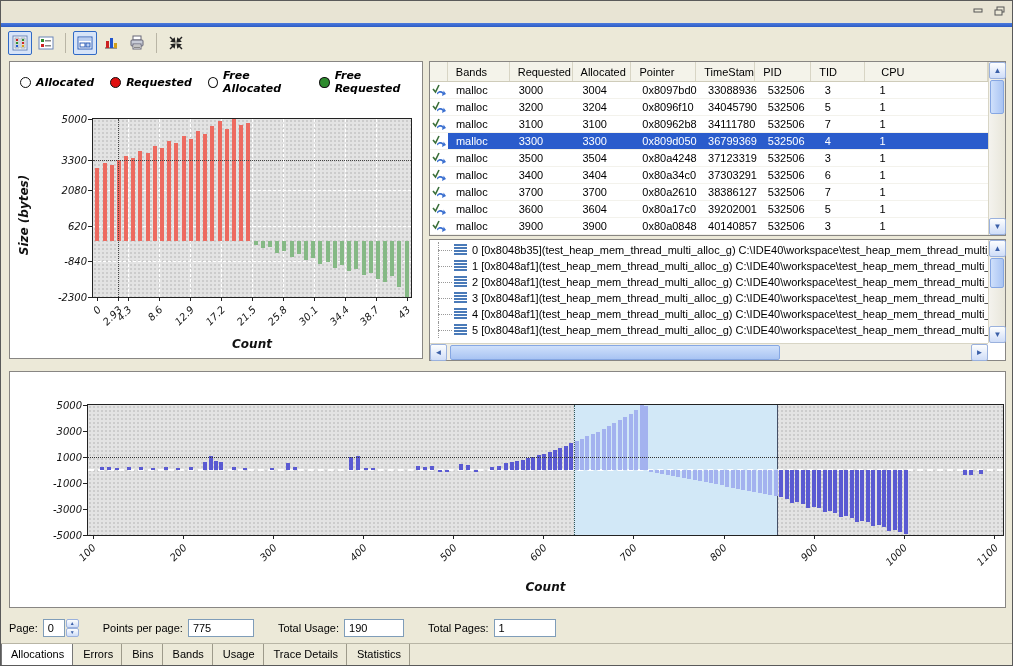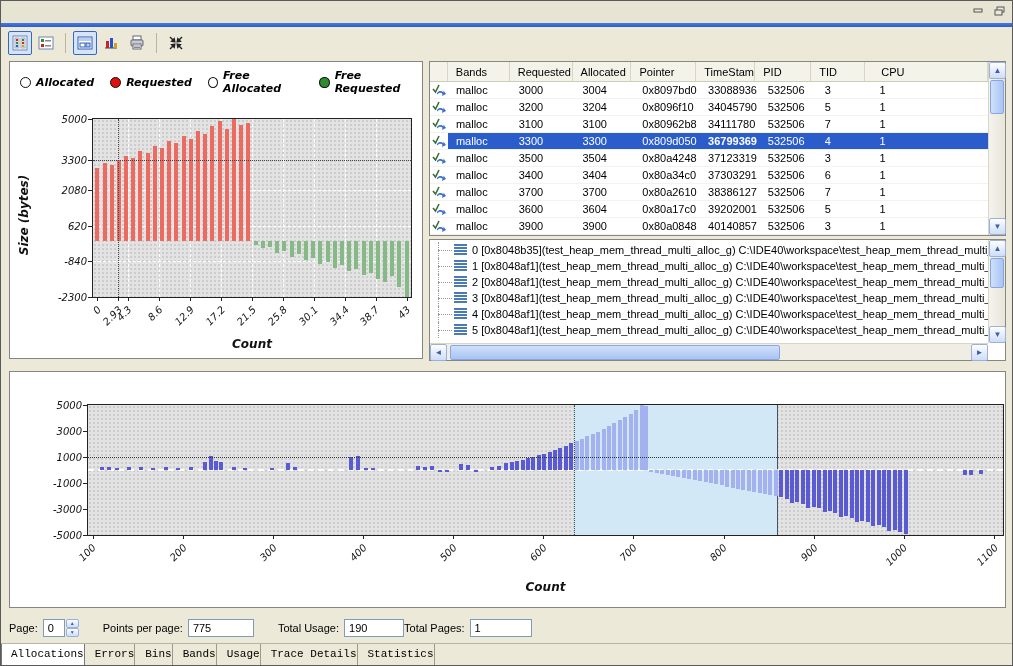--- a/index.html
+++ b/index.html
@@ -94,21 +94,21 @@
   #controls label { margin-right:5px; }
   .field { border:1px solid #7f9db9; background:#fff; height:18px; font-size:11px; padding:2px 4px;
     font-family:"Liberation Sans", sans-serif; }
   .spinner { display:inline-flex; align-items:stretch; margin-right:24px; }
   .spinbtns { display:inline-flex; flex-direction:column; width:13px; margin-left:1px; }
   .spinbtns span { flex:1; background:linear-gradient(#fdfefe,#cfddf8); border:1px solid #9ab1dd;
     font-size:5px; line-height:7px; text-align:center; color:#3a5fa8; border-radius:2px; }
   
   #bottabs { position:absolute; left:0; top:642px; width:100%; height:23px; background:#ece9d8;
     border-top:1px solid #b8b5a5; display:flex; align-items:stretch; font-size:11px; }
-  .btab { padding:4px 0 0 10px; border-right:1px solid #9d9a8a; color:#000;font-family:Liberation Mono, monospace; }
+  .btab { padding:4px 8px 0 10px; border-right:1px solid #9d9a8a; color:#000; }
   .btab.active { background:#fff; border-right:1px solid #777; box-shadow:inset 1px 0 0 #777; }
   svg { display:block; }
 </style>
 </head>
 <body>
 
 <div id="win">
 
   <div id="viewtabbar">
     <div id="winbtns">
@@ -411,21 +411,21 @@
           <div class="c icon-c" style="width: 18px;">
             <svg width="14" height="13" viewBox="0 0 14 13">
               <path d="M1 5 L3.5 8 L7 1" fill="none" stroke="#3a6f3a" stroke-width="1.6"></path>
               <path d="M5 9 C7 6.5 9.5 6.5 11.5 8.5 L11.5 6.5 L14 10 L10 12 L10.5 9.8 C9 8.2 7 8.5 5 10.5 Z" fill="#3a6fd0"></path>
             </svg>
           </div>
           <div class="c" style="width: 63px;">malloc</div>
           <div class="c" style="width: 64px;">3300</div>
           <div class="c" style="width: 60px;">3300</div>
           <div class="c" style="width: 66px;">0x809d050</div>
-          <div class="c" style="width: 60px; font-weight: bold;">36799369</div>
+          <div class="c" style="width: 60px;">36799369</div>
           <div class="c" style="width: 57px;">532506</div>
           <div class="c" style="width: 55px;">4</div>
           <div class="c" style="width: 117px;">1</div>
         </div>
         <div class="trow">
           <div class="c icon-c" style="width: 18px;">
             <svg width="14" height="13" viewBox="0 0 14 13">
               <path d="M1 5 L3.5 8 L7 1" fill="none" stroke="#3a6f3a" stroke-width="1.6"></path>
               <path d="M5 9 C7 6.5 9.5 6.5 11.5 8.5 L11.5 6.5 L14 10 L10 12 L10.5 9.8 C9 8.2 7 8.5 5 10.5 Z" fill="#3a6fd0"></path>
             </svg>
@@ -796,21 +796,21 @@
     <span class="spinner">
       <span class="field" style="width:22px;">0</span>
       <span class="spinbtns">
         <span>▲</span>
         <span>▼</span>
       </span>
     </span>
     <label>Points per page:</label>
     <span class="field" style="width:66px; margin-right:24px;">775</span>
     <label>Total Usage:</label>
-    <span class="field" style="width:60px; ">190</span>
+    <span class="field" style="width:60px; margin-right:24px;">190</span>
     <label>Total Pages:</label>
     <span class="field" style="width:62px;">1</span>
   </div>
 
   <div id="bottabs">
       <div class="btab active">Allocations</div>
       <div class="btab">Errors</div>
       <div class="btab">Bins</div>
       <div class="btab">Bands</div>
       <div class="btab">Usage</div>

